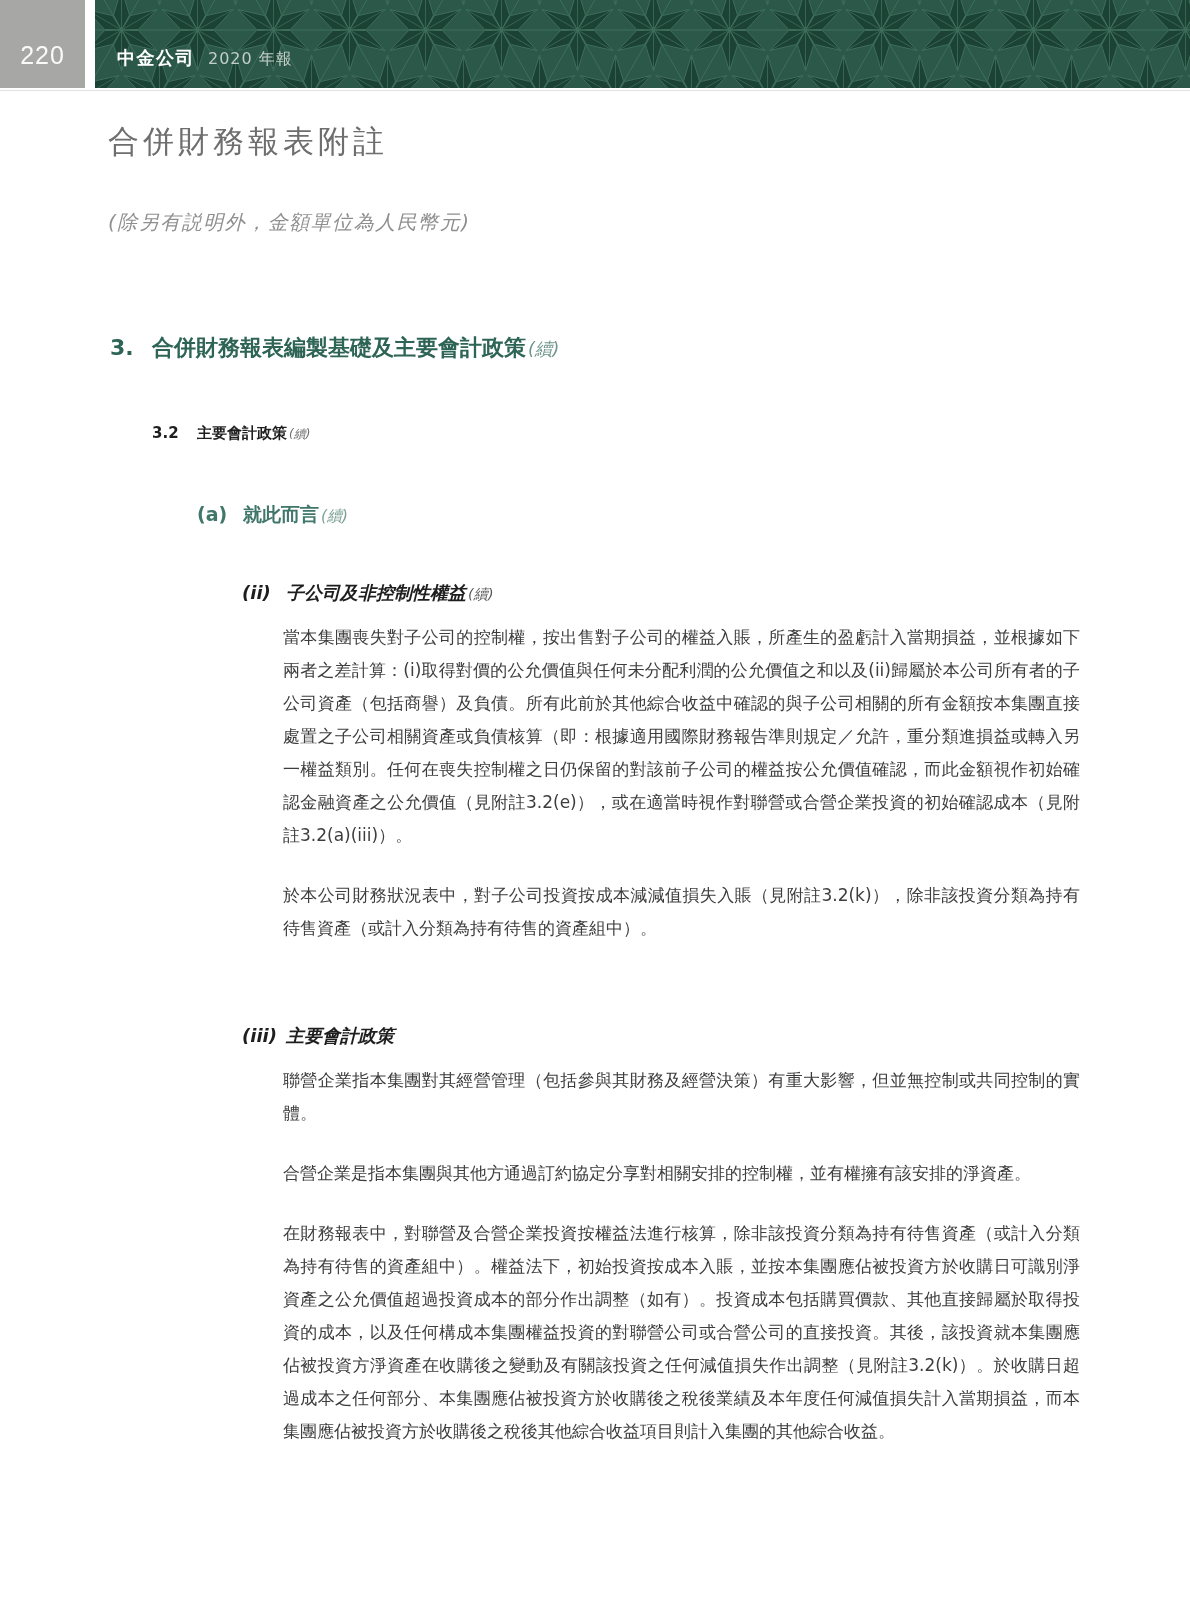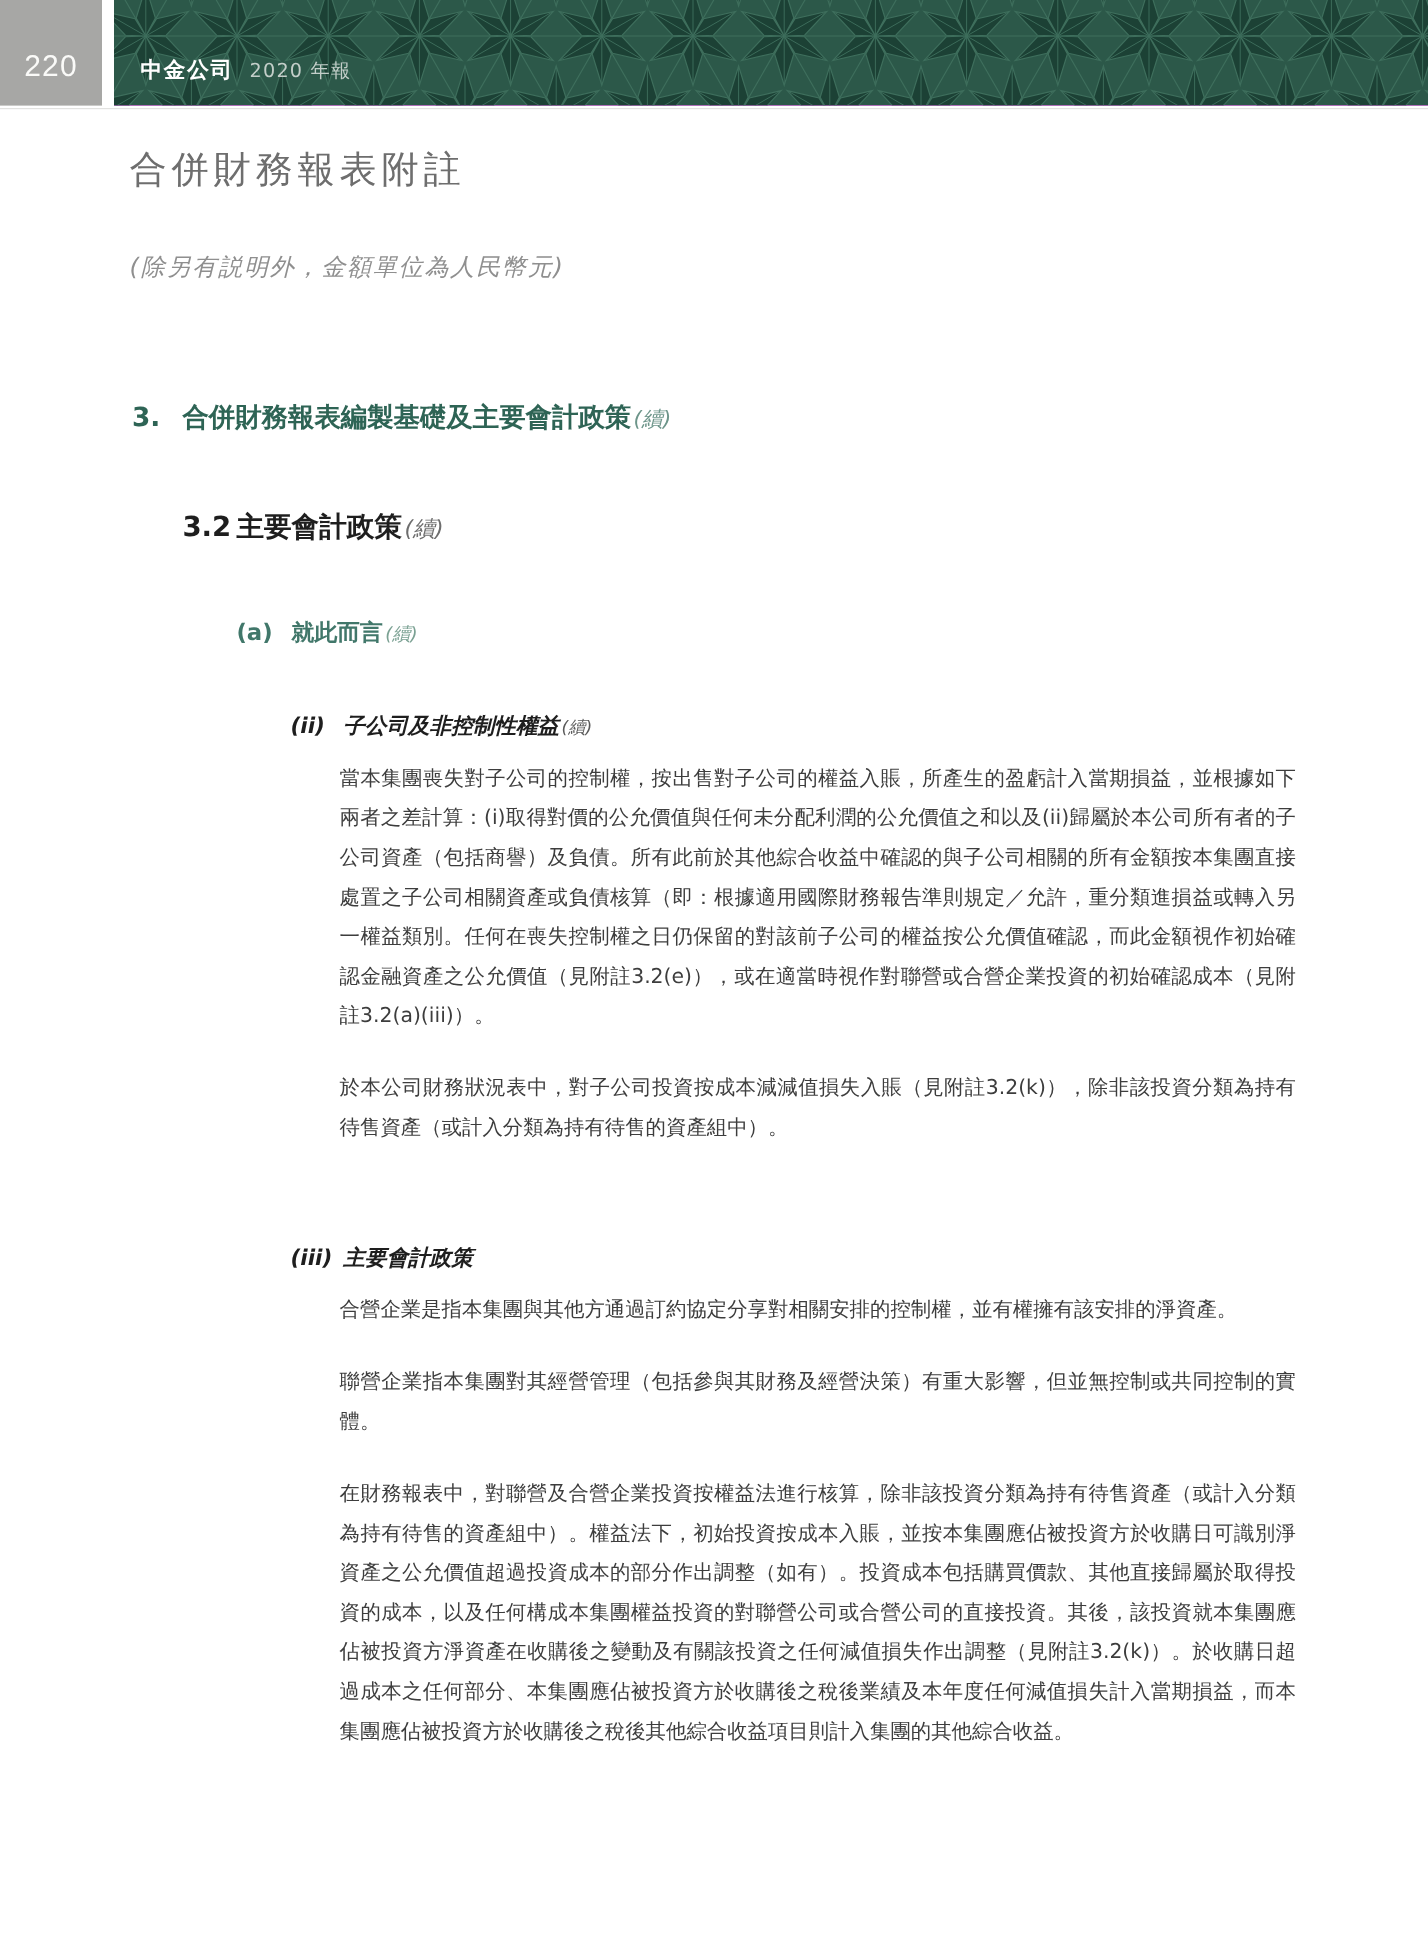--- a/index.html
+++ b/index.html
@@ -14,21 +14,21 @@
     position:absolute; left:0; top:0; width:85px; height:88px;
     background:#a7a7a5; box-sizing:border-box;
     display:flex; align-items:flex-end; justify-content:center; padding-bottom:18px;
   }
   .pagenum-box span {
     font-family:Liberation Sans, sans-serif;
     font-size:25px; color:#fafaf8; letter-spacing:1px;
   }
   .banner {
     position:absolute; left:95px; right:0; top:0; height:88px;
-    background:#a21caf; overflow:hidden;
+    background:#404040; overflow:hidden;
   }
   .banner svg.pattern { position:absolute; left:0; top:0; width:100%; height:100%; }
   .banner-text {
     position:absolute; left:22px; top:46px; z-index:2;
     display:flex; align-items:baseline; gap:13px; white-space:nowrap;
   }
   .brand { color:#ffffff; font-weight:bold; font-size:18px; letter-spacing:1.5px; }
   .edition { color:#c3cec9; font-size:16px; letter-spacing:1px; }
 
   
@@ -45,21 +45,21 @@
   
   .hrow { display:flex; align-items:baseline; }
   .hrow .num { flex:0 0 auto; }
   .hrow .htitle { flex:0 1 auto;margin-top:37px; }
   .cont { font-style:italic; font-weight:400; font-size:0.8em; margin-left:2px; }
 
   .h3row { margin:60px 0 0 110px; color:#2e6455; font-weight:bold; font-size:22px; }
   .h3row .num { width:42px; }
   .h3row .cont { color:#6d958a; }
 
-  .h32row { margin:24px 0 0 152px; color:#1e1e1e; font-weight:bold; font-size:23px; }
+  .h32row { margin:24px 0 0 152px; color:#1e1e1e; font-weight:bold; font-size:15px; }
   .h32row .num { width:45px; }
   .h32row .cont { color:#6d6d6d; }
 
   .harow { margin:22px 0 0 197px; color:#41776a; font-weight:bold; font-size:19px; }
   .harow .num { width:46px; }
   .harow .cont { color:#7ba193; }
 
   .hiirow { margin:16px 0 0 242px; color:#1e1e1e; font-weight:bold; font-style:italic; font-size:18px; }
   .hiirow .num { width:44px; }
   .hiirow .cont { color:#5a5a5a; }
@@ -120,16 +120,16 @@
   <p>當本集團喪失對子公司的控制權，按出售對子公司的權益入賬，所產生的盈虧計入當期損益，並根據如下兩者之差計算：(i)取得對價的公允價值與任何未分配利潤的公允價值之和以及(ii)歸屬於本公司所有者的子公司資產（包括商譽）及負債。所有此前於其他綜合收益中確認的與子公司相關的所有金額按本集團直接處置之子公司相關資產或負債核算（即：根據適用國際財務報告準則規定／允許，重分類進損益或轉入另一權益類別。任何在喪失控制權之日仍保留的對該前子公司的權益按公允價值確認，而此金額視作初始確認金融資產之公允價值（見附註3.2(e)），或在適當時視作對聯營或合營企業投資的初始確認成本（見附註3.2(a)(iii)）。</p>
   <p>於本公司財務狀況表中，對子公司投資按成本減減值損失入賬（見附註3.2(k)），除非該投資分類為持有待售資產（或計入分類為持有待售的資產組中）。</p>
 </div>
 
 <div class="hrow hiirow spaced">
   <span class="num">(iii)</span>
   <span class="htitle">主要會計政策</span>
 </div>
 
 <div class="paras">
+  <p>聯營企業指本集團對其經營管理（包括參與其財務及經營決策）有重大影響，但並無控制或共同控制的實體。</p>
   <p>合營企業是指本集團與其他方通過訂約協定分享對相關安排的控制權，並有權擁有該安排的淨資產。</p>
-  <p>聯營企業指本集團對其經營管理（包括參與其財務及經營決策）有重大影響，但並無控制或共同控制的實體。</p>
   <p>在財務報表中，對聯營及合營企業投資按權益法進行核算，除非該投資分類為持有待售資產（或計入分類為持有待售的資產組中）。權益法下，初始投資按成本入賬，並按本集團應佔被投資方於收購日可識別淨資產之公允價值超過投資成本的部分作出調整（如有）。投資成本包括購買價款、其他直接歸屬於取得投資的成本，以及任何構成本集團權益投資的對聯營公司或合營公司的直接投資。其後，該投資就本集團應佔被投資方淨資產在收購後之變動及有關該投資之任何減值損失作出調整（見附註3.2(k)）。於收購日超過成本之任何部分、本集團應佔被投資方於收購後之稅後業績及本年度任何減值損失計入當期損益，而本集團應佔被投資方於收購後之稅後其他綜合收益項目則計入集團的其他綜合收益。</p>
 </div>
 
 </body></html>

